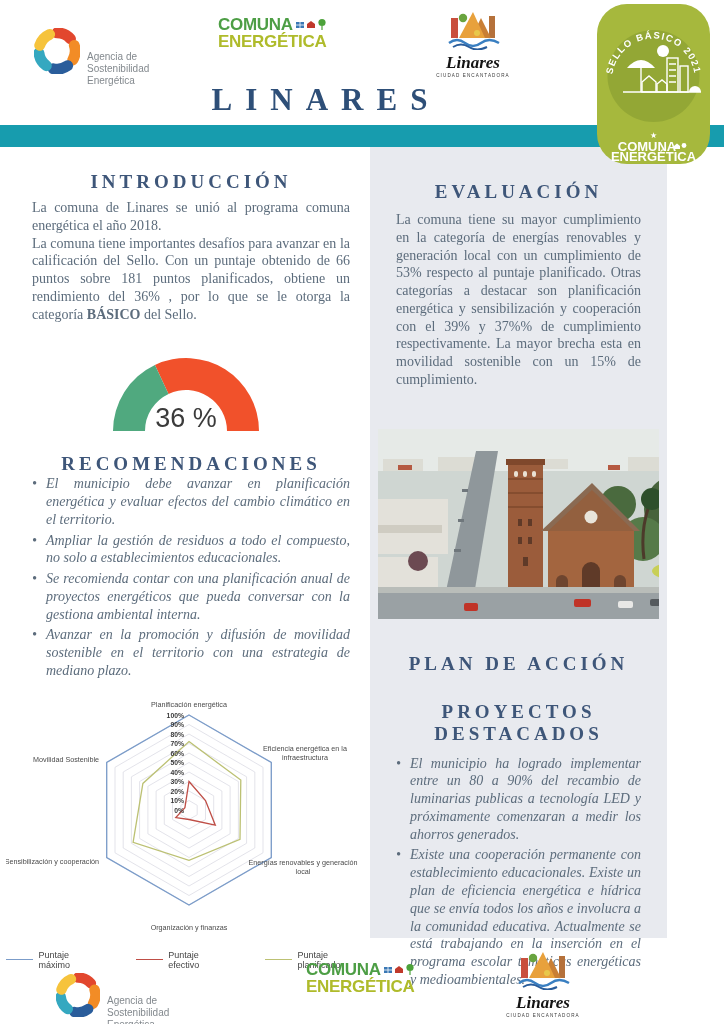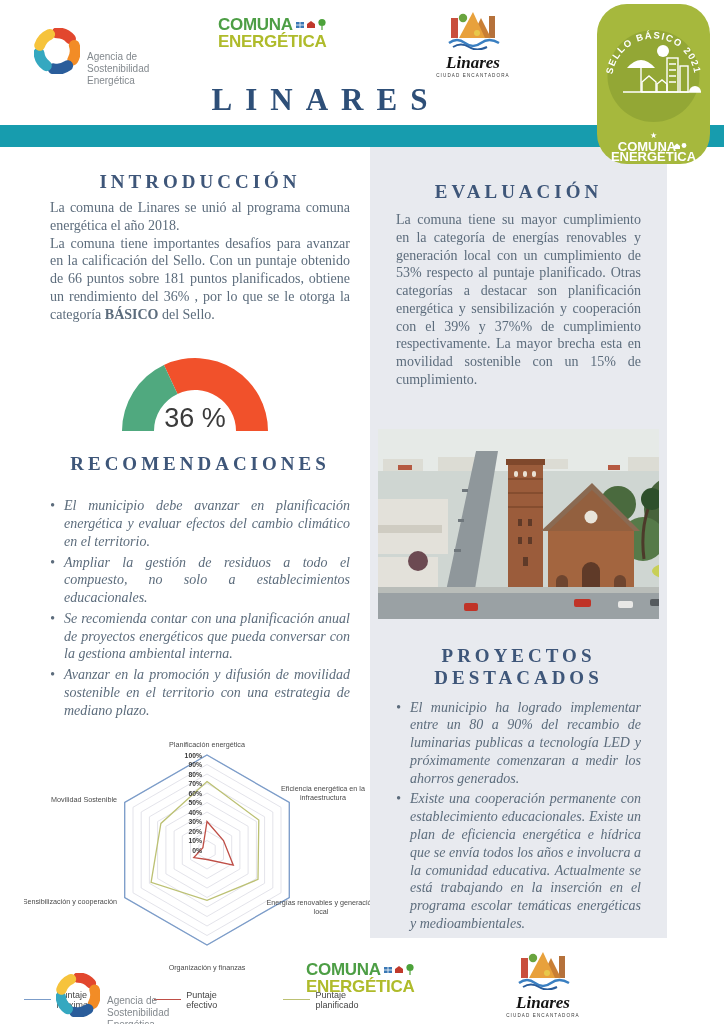--- a/index.html
+++ b/index.html
@@ -20,34 +20,34 @@
   .header-linares { position:absolute; left:436px; top:6px; }
   .linares-name { font-family:"Liberation Serif", serif; font-style:italic; font-weight:bold; font-size:17px; color:#141414; line-height:1; }
   .linares-tag { font-family:"Liberation Sans", sans-serif; font-size:4.6px; letter-spacing:1.1px; color:#3a3a3a; margin-top:2px; }
   .badge { position:absolute; left:597px; top:4px; z-index:6; }
   .page-title {
     position:absolute; top:82px; left:0; width:652px; text-align:center;
     font-weight:bold; font-size:31px; letter-spacing:13px; color:#2e4f78;
   }
   .tealbar { position:absolute; top:125px; left:0; width:724px; height:22px; background:#179cae; }
   
-  .leftcol { position:absolute; left:0; top:147px; width:370px; padding:0 20px 0 50px; }
+  .leftcol { position:absolute; left:0; top:147px; width:370px; padding:0 20px 0 32px; }
   .rightcol { position:absolute; left:370px; top:147px; width:297px; height:791px; background:#e8eaef; padding:0 26px; }
   h2.section {
     font-weight:bold; font-size:19px; letter-spacing:4px; color:#3e5679;
     text-align:center; font-family:"Liberation Serif", serif;
   }
   .body-text { font-size:14px; line-height:1.27; color:#5c6c7c; text-align:justify; }
   .bullets { list-style:none; }
   .bullets li { position:relative; padding-left:14px; font-size:14px; line-height:1.27; color:#5c6c7c; text-align:justify; margin-bottom:3px;font-style:italic; }
   .bullets li::before { content:"\2022"; position:absolute; left:0; top:0; color:#5c6c7c; }
   
   .intro-heading { margin:24px 0 6px; }
   .gauge-wrap { margin:22px auto 0; width:220px; height:92px; position:relative; }
-  .reco-heading { margin:16px 0 22px; letter-spacing:3.4px; }
+  .reco-heading { margin:16px 0 0; letter-spacing:3.4px; }
   .radar-wrap { margin:14px 0 0 -26px; width:366px; }
   .radar-legend { display:flex; justify-content:center; gap:34px; margin-top:2px;
     font-family:"Liberation Sans", sans-serif; font-size:9px; color:#454545; }
   .radar-legend .item { display:flex; align-items:center; gap:5px; }
   .radar-legend .swatch { display:inline-block; width:28px; height:0; border-top:1.6px solid #000; }
   
   .eval-heading { margin:34px 0 8px; letter-spacing:5px; }
   .photo { margin:40px -18px 0; height:190px; overflow:hidden; }
   .plan-heading { margin:34px 0 8px; }
   .proy-heading { margin:26px 0 10px; letter-spacing:3px; }
@@ -278,20 +278,21 @@
         <g>
           <rect x="196" y="170" width="17" height="8" rx="2" fill="#c03327"></rect>
           <rect x="240" y="172" width="15" height="7" rx="2" fill="#e8e8e6"></rect>
           <rect x="272" y="170" width="15" height="7" rx="2" fill="#555a5e"></rect>
           <rect x="310" y="173" width="16" height="8" rx="2" fill="#dcdcda"></rect>
           <rect x="86" y="174" width="14" height="8" rx="2" fill="#c03327"></rect>
         </g>
       </svg>
     </div>
 
+    <h2 class="section plan-heading">PLAN DE ACCIÓN</h2>
 
     <h2 class="section proy-heading">PROYECTOS DESTACADOS</h2>
     <ul class="bullets">
       <li>El municipio ha logrado implementar entre un 80 a 90% del recambio de luminarias publicas a tecnología LED y próximamente comenzaran a medir los ahorros generados.</li>
       <li>Existe una cooperación permanente con establecimiento educacionales. Existe un plan de eficiencia energética e hídrica que se envía todos los años e involucra a la comunidad educativa. Actualmente se está trabajando en la inserción en el programa escolar temáticas energéticas y medioambientales.</li>
     </ul>
   </div>
 
   <div class="agencia-logo footer-agencia" style="position:absolute;">
     <svg width="44" height="44" viewBox="-19 -19 38 38">

